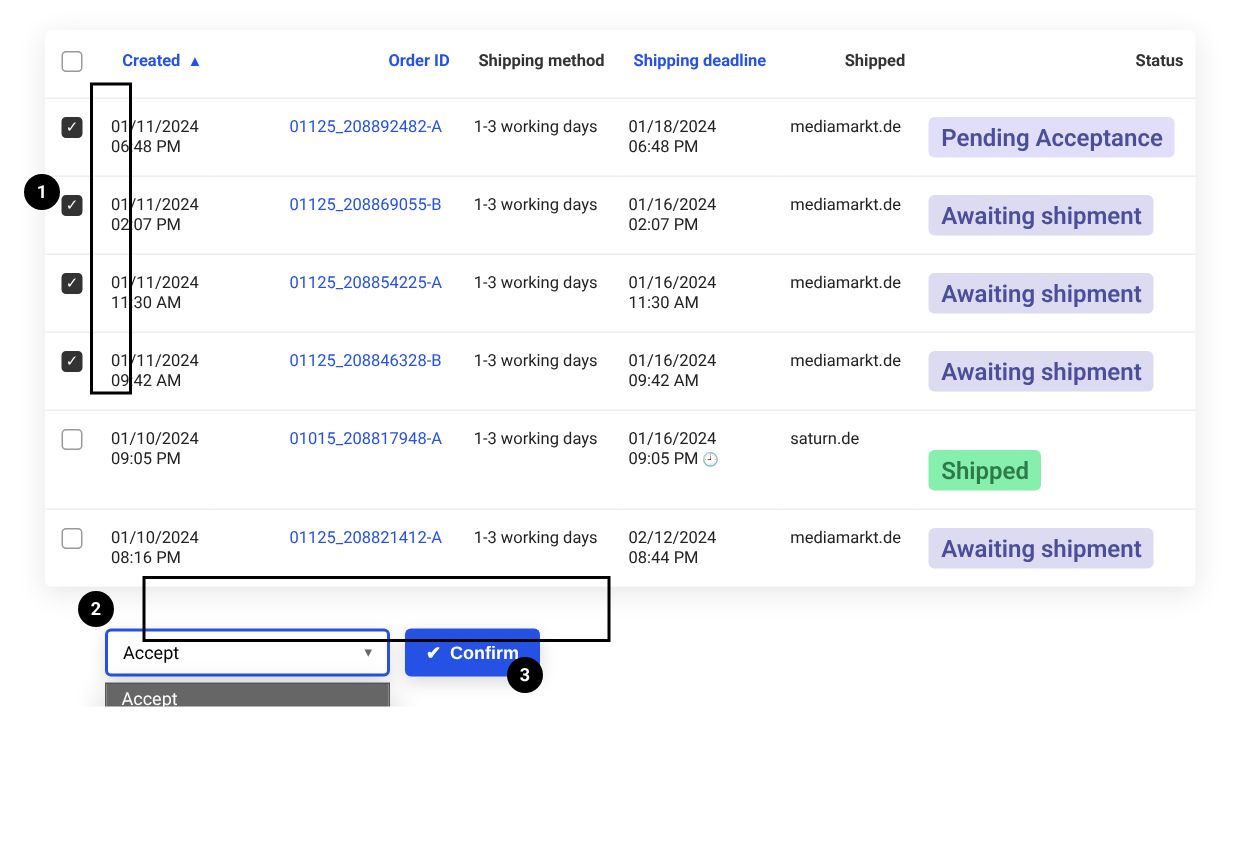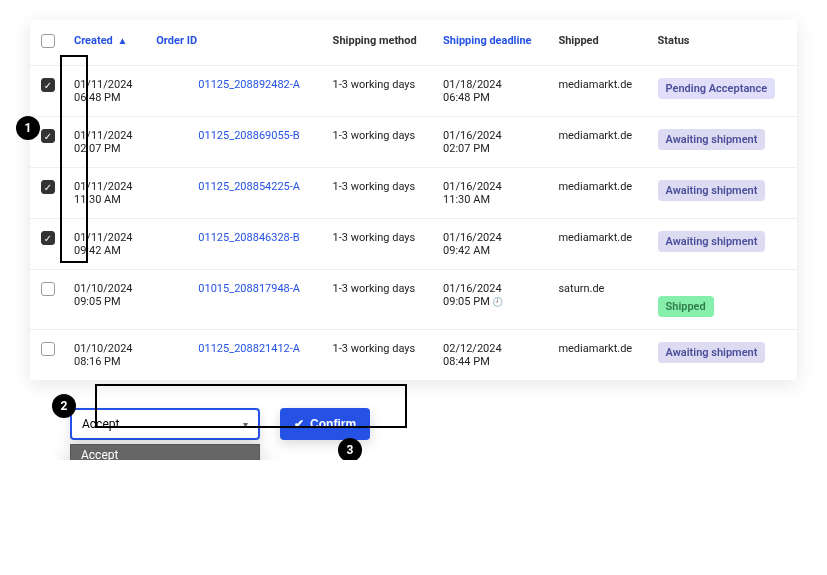--- a/index.html
+++ b/index.html
@@ -22,20 +22,21 @@
       padding: 10px 8px;
       font-size: 11px;
       vertical-align: top;
     }
     th {
       color: #333;
       font-weight: bold;
       border-bottom: none;
       padding-top: 14px;
       padding-bottom: 14px;
+      text-align: right;
     }
     th.sorted { color: #2552e5; }
     th.linkcol { color: #2552e5; }
     .sort-icon { font-size: 10px; margin-left: 2px; }
     td { border-top: 1px solid #eee; }
     tr.row td { padding-top: 12px; padding-bottom: 12px; }
     .chk-col { width: 36px; text-align: center; }
     .chk {
       width: 14px; height: 14px;
       border: 1px solid #999;
@@ -49,36 +50,36 @@
     }
     .chk.checked { background: #333; border-color: #333; }
     .date-col { color: #222; }
     .orderid { color: #2552e5; cursor: pointer; margin-left: 42px; }
     .channel { color: #222; }
     .ship-method { color: #222; }
     .ship-deadline { color: #222; }
     .clock-icon { color: #999; font-size: 9px; }
     .badge {
       display: inline-block;
-      font-size: 11px;
+      font-size: 16px;
       font-weight: 600;
       padding: 4px 8px;
       border-radius: 4px;
     }
     .badge.pending { background: #e0def9; color: #4b4e9a; }
     .badge.awaiting { background: #dcdbf2; color: #4b4e9a; }
     .badge.shipped { background: #86efac; color: #2d7a4a; margin-top: 14px; }
 
     .action-section {
       margin-top: 28px;
       margin-left: 40px;
       position: relative;
       display: flex;
       align-items: flex-start;
-      gap: 20px;
+      gap: 10px;
     }
     .dropdown-wrap { position: relative; }
     .dropdown-input {
       width: 190px;
       height: 32px;
       border: 2px solid #2552e5;
       border-radius: 4px;
       display: flex;
       align-items: center;
       padding: 0 10px;

